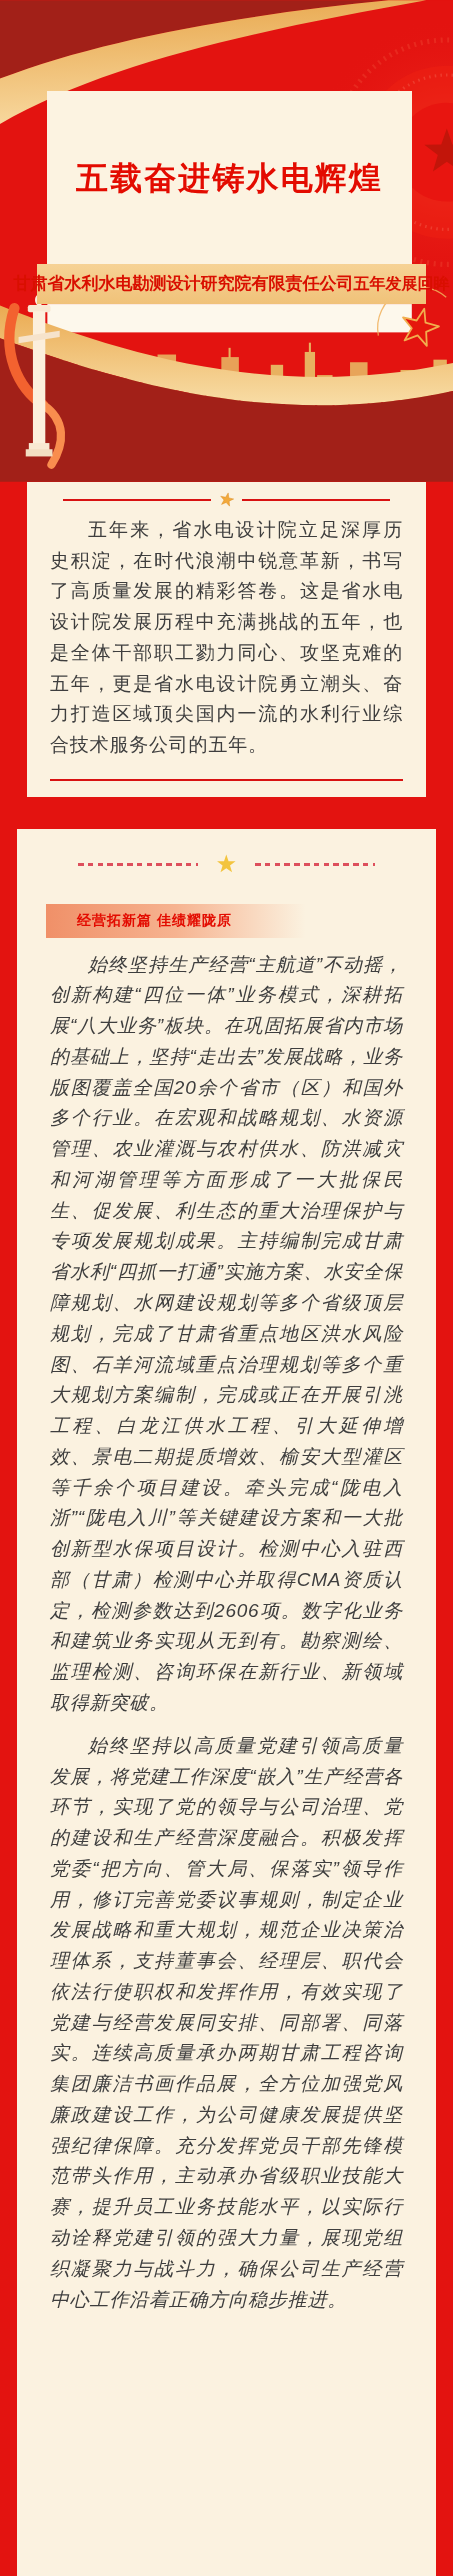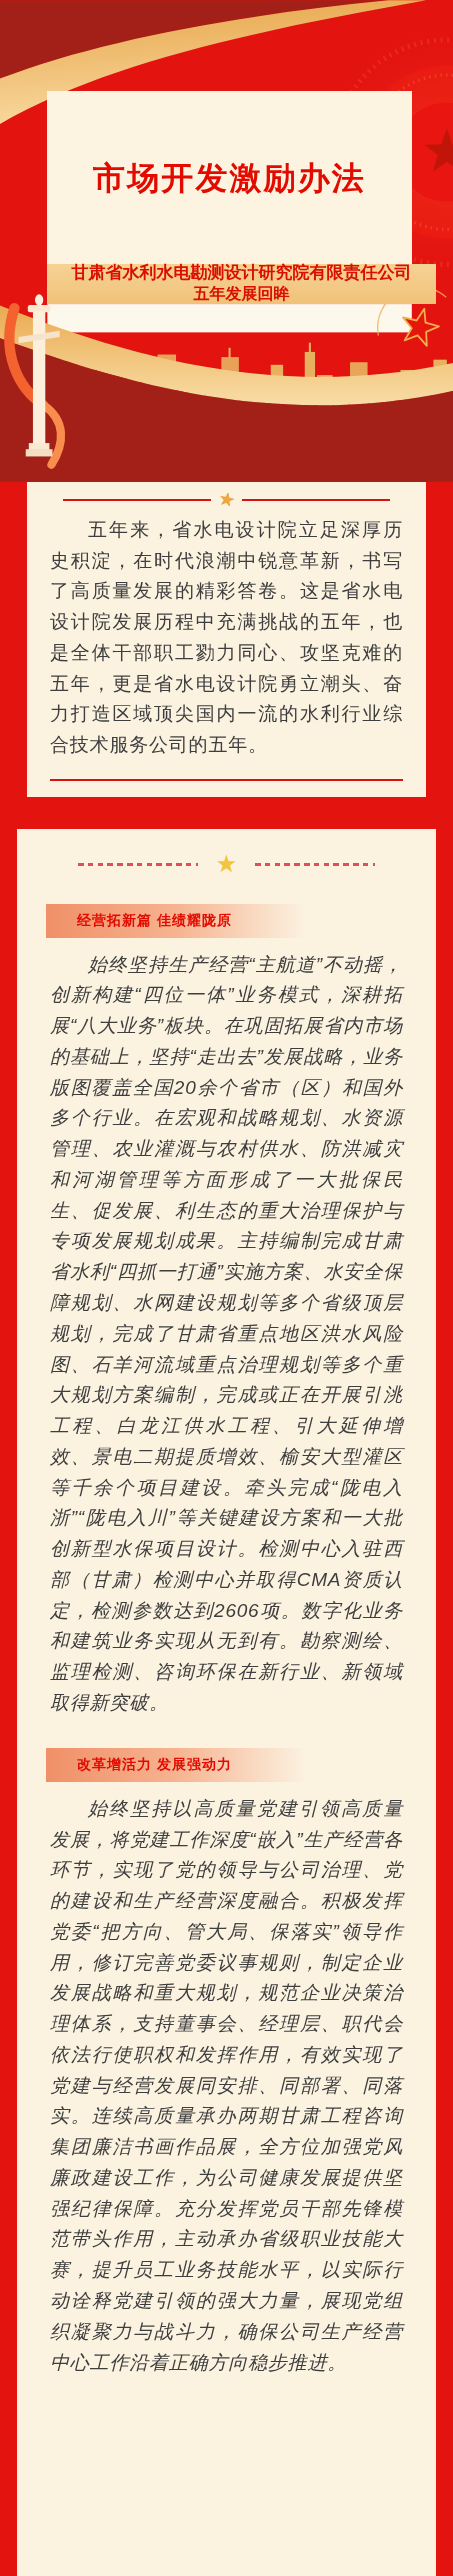--- a/index.html
+++ b/index.html
@@ -13,23 +13,23 @@
   .hero svg{position:absolute;left:0;top:0;}
   .title-panel{
     position:absolute;left:47px;top:91px;width:365px;height:173px;
     background:#fcf3e1;display:flex;flex-direction:column;align-items:center;justify-content:center;
   }
   .title-line{
     font-size:32px;font-weight:900;color:#e30b00;letter-spacing:2.1px;
     line-height:52px;white-space:nowrap;
   }
   .subtitle-band{
-    position:absolute;left:47px;top:264px;width:389px;height:40px;
+    position:absolute;left:37px;top:264px;width:389px;height:40px;
     background:linear-gradient(180deg,#f6d295 0%,#f0c279 100%);
-    display:flex;flex-direction:column;align-items:center;justify-content:center;
+    display:flex;align-items:center;justify-content:center;
   }
   .subtitle-l1{font-size:17px;font-weight:800;color:#d90f00;line-height:20.6px;white-space:nowrap;}
   .subtitle-l2{font-size:16px;font-weight:700;color:#d90f00;line-height:20.6px;white-space:nowrap;text-align:right;}
   
   .panel{position:absolute;background:#fbf2e0;}
   .panel1{left:27px;top:482px;width:399px;height:315px;}
   .panel2{left:17px;top:829px;width:419px;height:2455px;overflow:hidden;}
   .star-divider{display:flex;align-items:center;justify-content:center;gap:8.2px;padding-top:10.3px;}
   .star-divider .rule{width:148px;height:1.5px;background:#d81212;}
   .dash-divider{display:flex;align-items:center;justify-content:center;gap:18.5px;padding-top:25px;}
@@ -139,21 +139,21 @@
       <rect x="42" y="318" width="52" height="14" fill="#f3dec2"></rect>
     </g>
 
     <g transform="translate(815,96) rotate(14)">
       <path d="M-74,34 A80,80 0 0 1 36,-70" stroke="#f0b05b" stroke-width="2.5" fill="none" opacity="0.85"></path>
       <path d="M0,-38 L8.9,-12.3 L36,-11.8 L14.4,4.7 L22.3,30.8 L0,15.2 L-22.3,30.8 L-14.4,4.7 L-36,-11.8 L-8.9,-12.3 Z" fill="#e5170c" stroke="#f1ae4e" stroke-width="3.5" stroke-linejoin="round"></path>
     </g>
   </svg>
 
   <div class="title-panel">
-    <div class="title-line">市场开发激励办法</div>
+    <div class="title-line">五载奋进铸水电辉煌</div>
   </div>
   <div class="subtitle-band">
     <div class="subtitle-l1">甘肃省水利水电勘测设计研究院有限责任公司</div>
     <div class="subtitle-l2">五年发展回眸</div>
   </div>
 </div>
 
 <div class="panel panel1">
   <div class="star-divider">
     <div class="rule"></div>
@@ -175,20 +175,17 @@
       <path d="M0,-19 L4.4,-6.1 L18,-5.9 L7.2,2.3 L11.2,15.4 L0,7.6 L-11.2,15.4 L-7.2,2.3 L-18,-5.9 L-4.4,-6.1 Z" fill="#f3c43e"></path>
     </svg>
     <div class="dashes"></div>
   </div>
 
   <div class="section-header">
     <span>经营拓新篇 佳绩耀陇原</span>
   </div>
   <p class="body-para">始终坚持生产经营“主航道”不动摇，创新构建“四位一体”业务模式，深耕拓展“八大业务”板块。在巩固拓展省内市场的基础上，坚持“走出去”发展战略，业务版图覆盖全国20余个省市（区）和国外多个行业。在宏观和战略规划、水资源管理、农业灌溉与农村供水、防洪减灾和河湖管理等方面形成了一大批保民生、促发展、利生态的重大治理保护与专项发展规划成果。主持编制完成甘肃省水利“四抓一打通”实施方案、水安全保障规划、水网建设规划等多个省级顶层规划，完成了甘肃省重点地区洪水风险图、石羊河流域重点治理规划等多个重大规划方案编制，完成或正在开展引洮工程、白龙江供水工程、引大延伸增效、景电二期提质增效、榆安大型灌区等千余个项目建设。牵头完成“陇电入浙”“陇电入川”等关键建设方案和一大批创新型水保项目设计。检测中心入驻西部（甘肃）检测中心并取得CMA资质认定，检测参数达到2606项。数字化业务和建筑业务实现从无到有。勘察测绘、监理检测、咨询环保在新行业、新领域取得新突破。</p>
 
-  <div class="section-header">
-    <span>改革增活力 发展强动力</span>
-  </div>
 
   <p class="body-para">始终坚持以高质量党建引领高质量发展，将党建工作深度“嵌入”生产经营各环节，实现了党的领导与公司治理、党的建设和生产经营深度融合。积极发挥党委“把方向、管大局、保落实”领导作用，修订完善党委议事规则，制定企业发展战略和重大规划，规范企业决策治理体系，支持董事会、经理层、职代会依法行使职权和发挥作用，有效实现了党建与经营发展同安排、同部署、同落实。连续高质量承办两期甘肃工程咨询集团廉洁书画作品展，全方位加强党风廉政建设工作，为公司健康发展提供坚强纪律保障。充分发挥党员干部先锋模范带头作用，主动承办省级职业技能大赛，提升员工业务技能水平，以实际行动诠释党建引领的强大力量，展现党组织凝聚力与战斗力，确保公司生产经营中心工作沿着正确方向稳步推进。</p>
 
 </div>
 
 
 </body></html>

